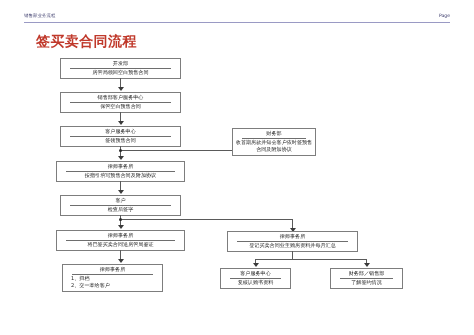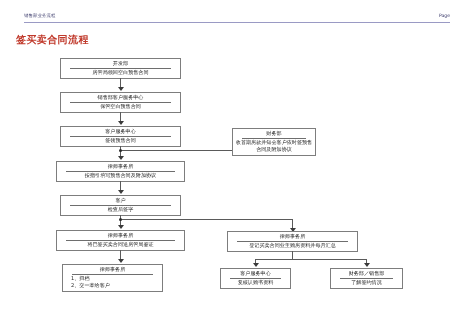--- a/index.html
+++ b/index.html
@@ -24,22 +24,22 @@
     position:absolute;right:0;top:0;
     font-size:4.6px;color:#3b3b6b;white-space:nowrap;
   }
   .hdr-rule{
     position:absolute;left:0;top:9px;width:426px;height:0;
     border-top:1px solid #9a9ac4;
   }
 
   
   .doc-title{
-    position:absolute;left:16px;top:33px;
-    font-size:10px;font-weight:bold;color:#c0392b;
+    position:absolute;left:36px;top:33px;
+    font-size:14px;font-weight:bold;color:#c0392b;
     letter-spacing:.4px;white-space:nowrap;
   }
 
   
   .box{
     position:absolute;
     box-sizing:border-box;
     border:1px solid #7d7d7d;
     background:#ffffff;
     padding:1px 2px 2px;

